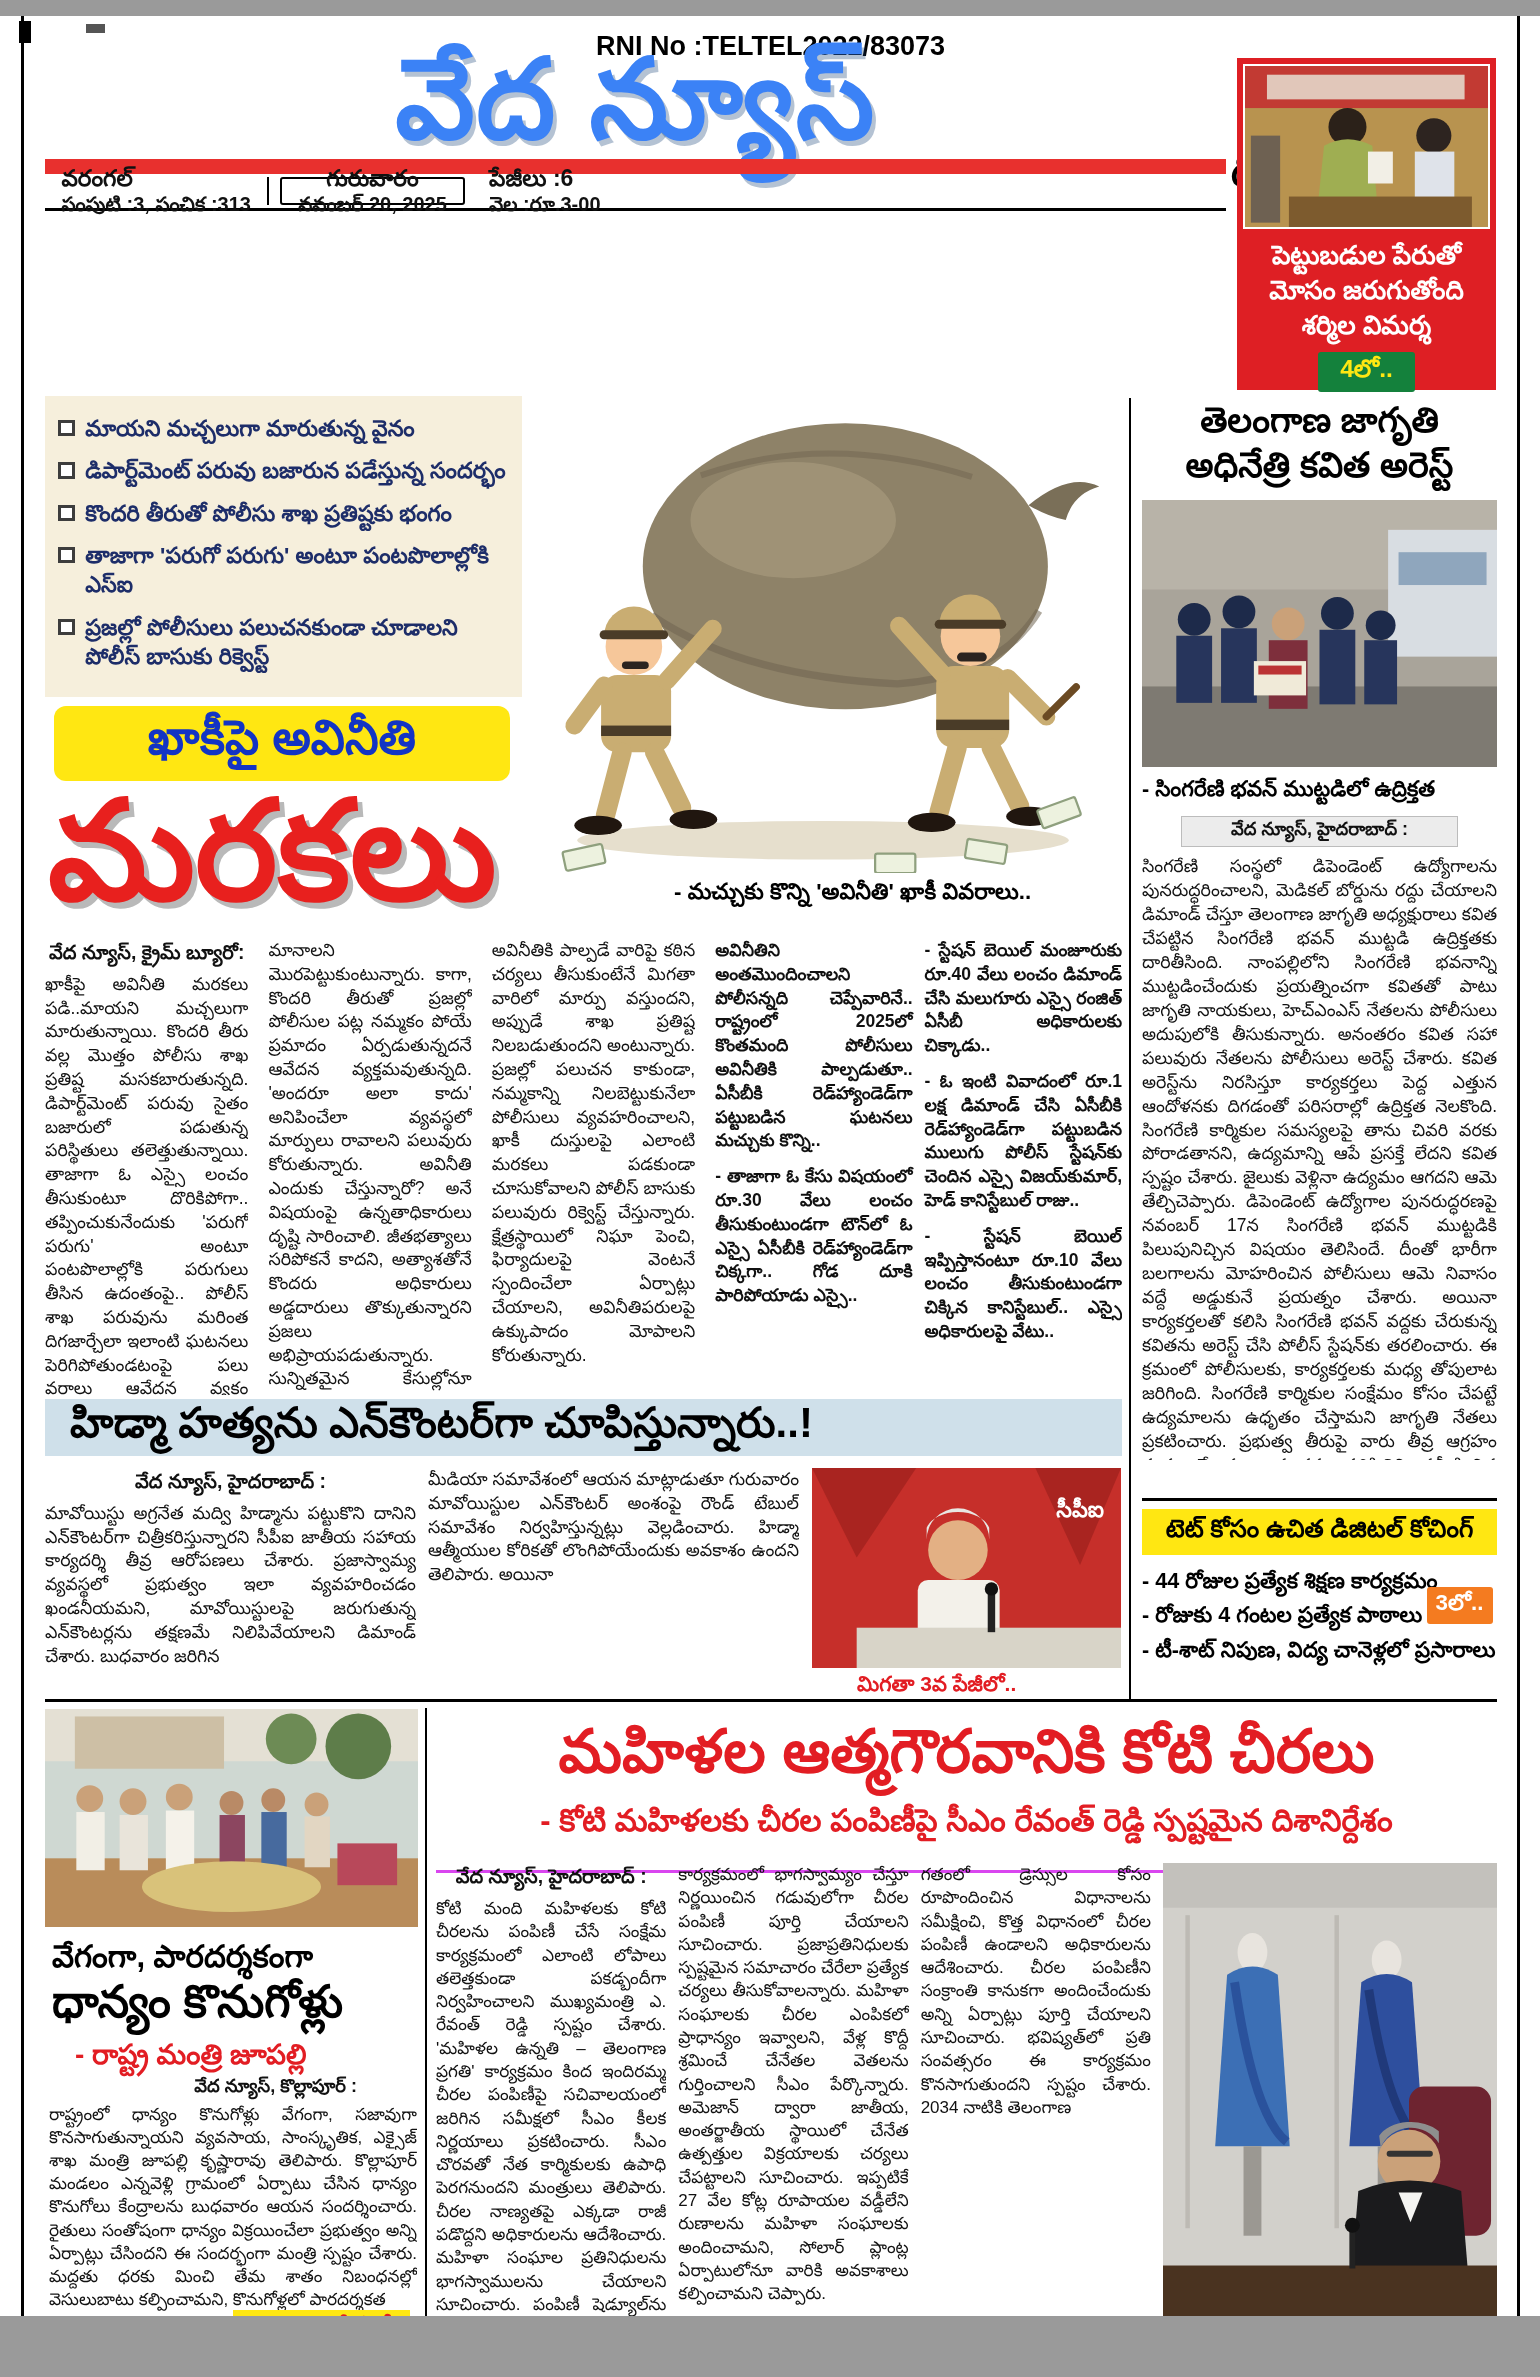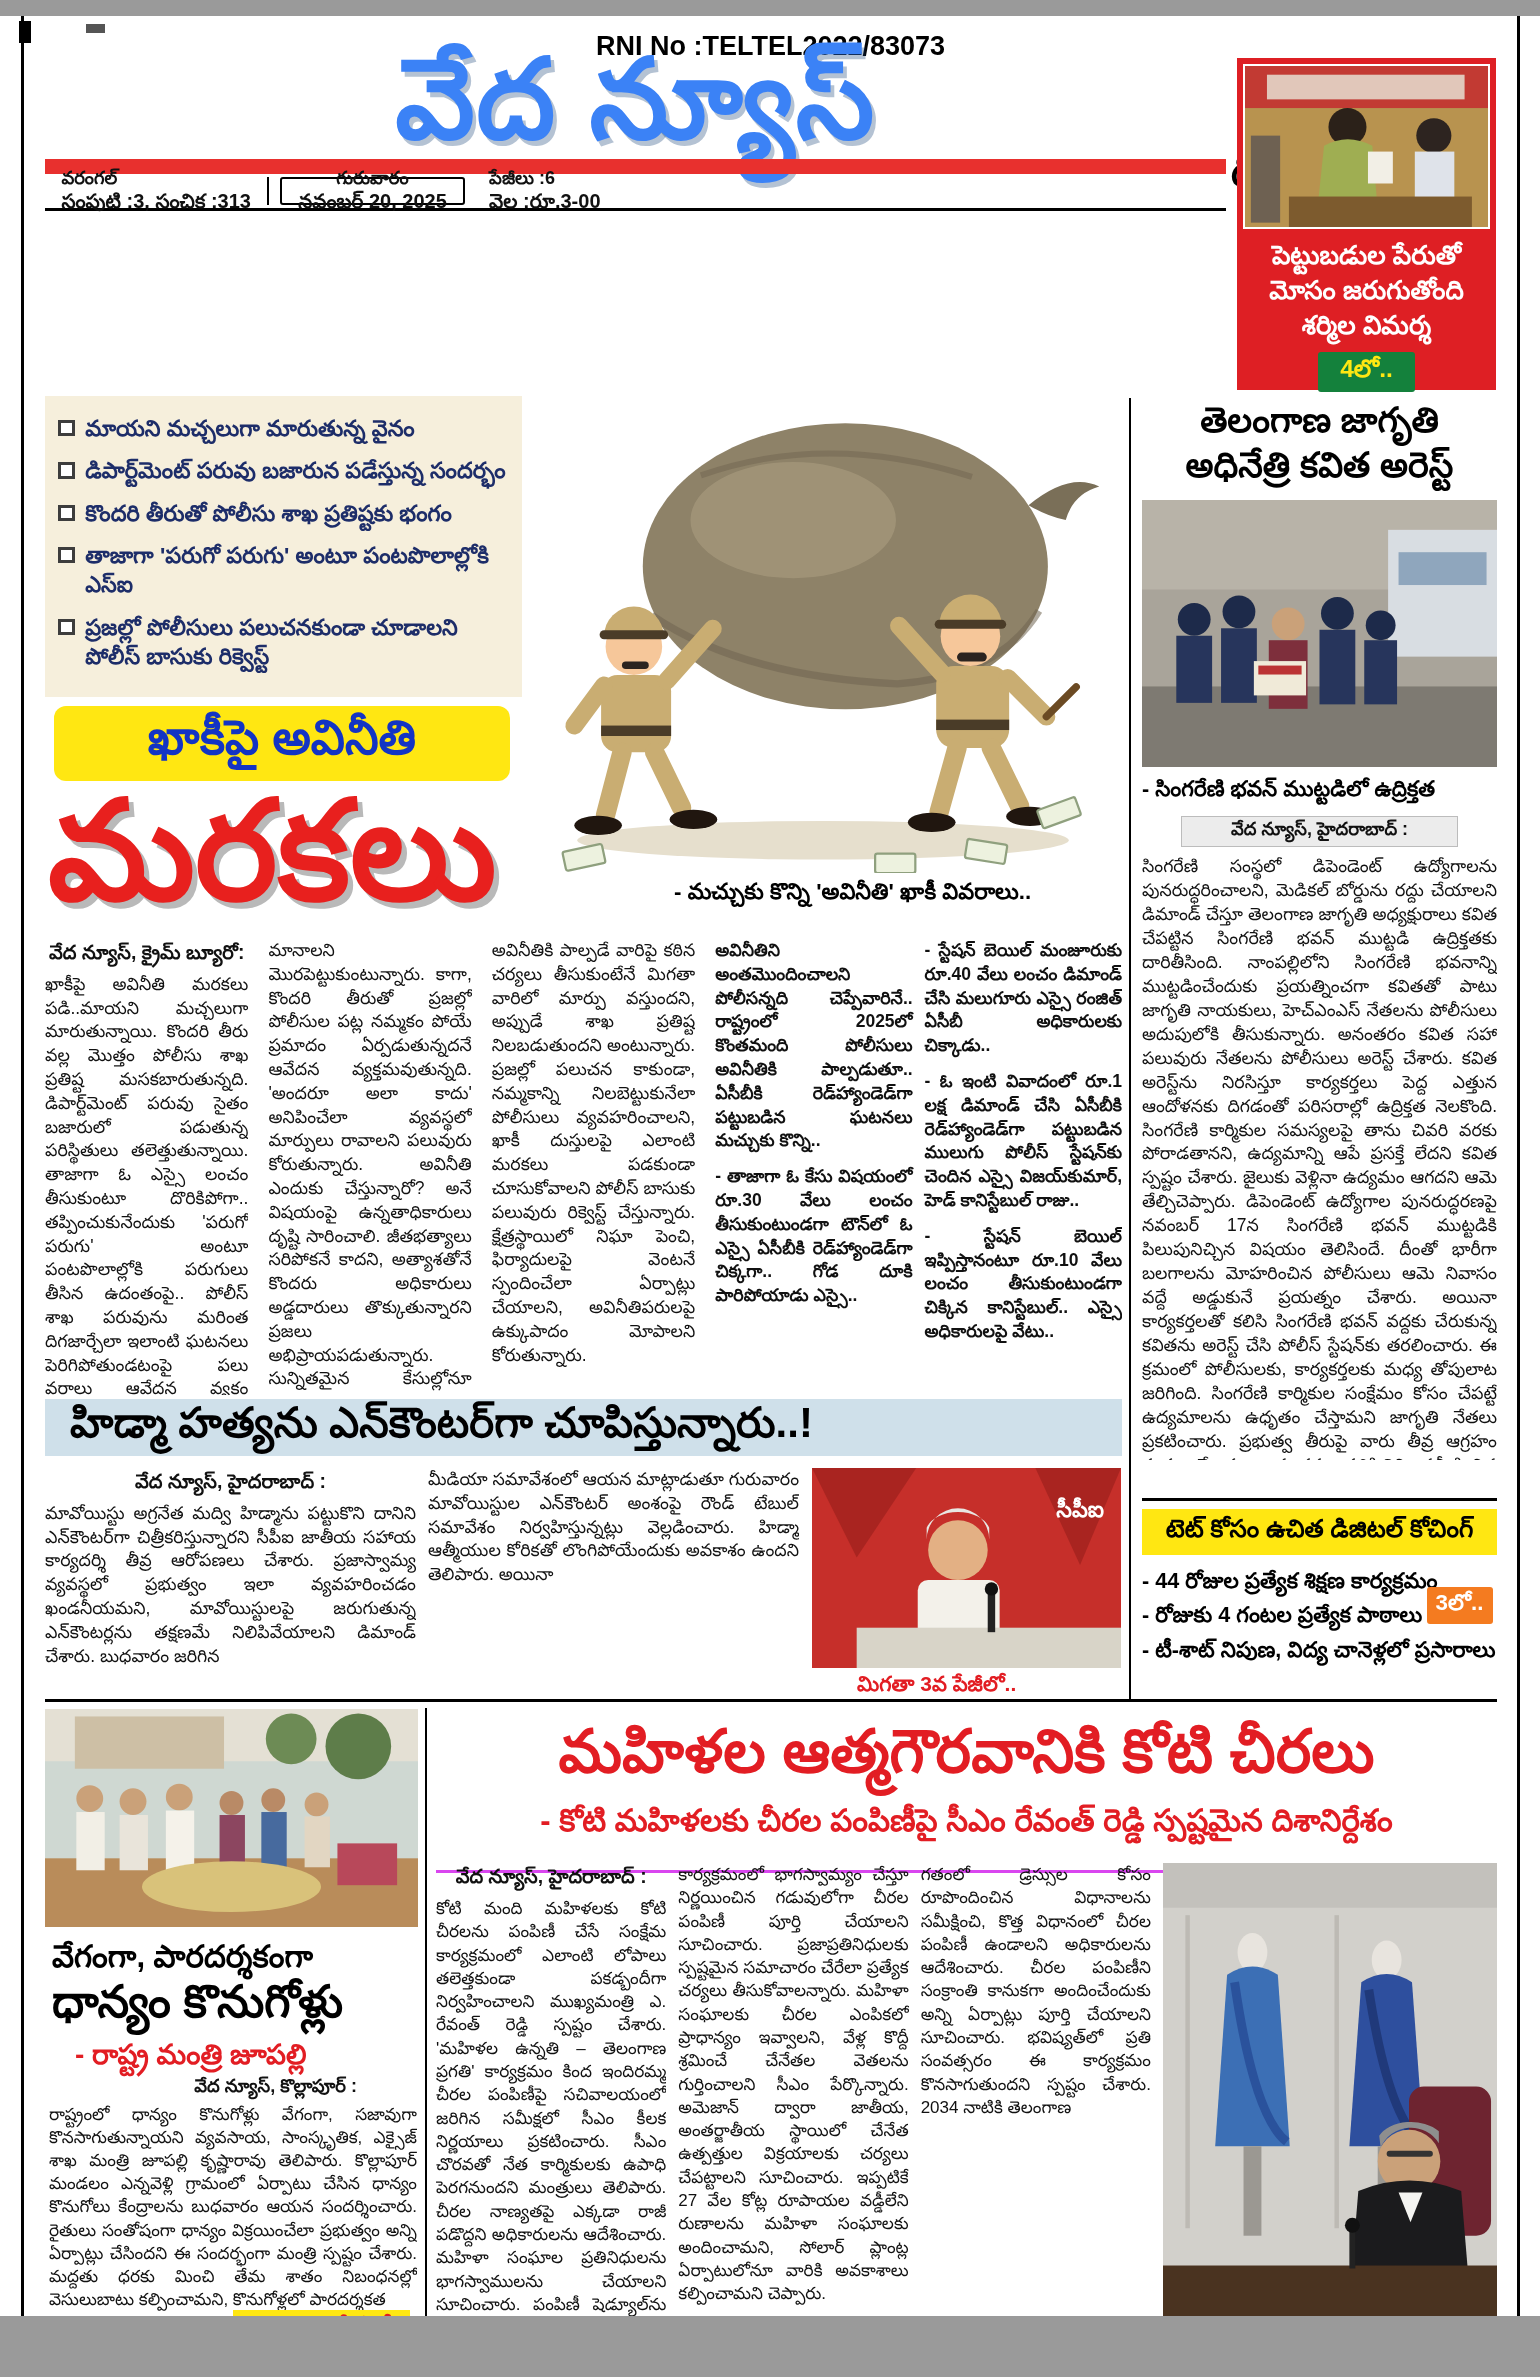--- a/index.html
+++ b/index.html
@@ -16,21 +16,21 @@
   .masthead{position:absolute;left:45px;top:25px;width:1181px;text-align:center;
             font-size:112px;line-height:1.05;font-weight:bold;color:#3b82f6;
             text-shadow:3.7px 4.5px 0 rgba(7,52,110,.30);letter-spacing:1.5px;white-space:nowrap}
   .red-bar{position:absolute;left:45px;top:143px;width:1181px;height:15px;background:#e8302e}
   .daily{position:absolute;left:1231px;top:131px;width:268px;font-size:42px;font-weight:bold;color:#000}
   .info-row{position:absolute;left:45px;top:161px;width:1181px;height:34px;display:flex;align-items:center;
             border-bottom:3px solid #000;padding-bottom:3px}
   .info-cell{padding:0 16.4px;border-right:2.2px solid #000;height:100%;display:flex;flex-direction:column;justify-content:center}
   .info-cell.noline{border-right:none}
   .info-cell.boxed{border:2.2px solid #000;border-radius:3px;margin-left:10.4px;margin-right:7.5px;text-align:center}
-  .info-l1{font-size:18px;font-weight:bold;line-height:1.1}
+  .info-l1{font-size:23px;font-weight:bold;line-height:1.1}
   .info-l2{font-size:20px;font-weight:bold;line-height:1.2}
 
   
   .promo{position:absolute;left:1237px;top:42px;width:259px;height:332px;background:#de1f24;padding:6px}
   .promo-photo{width:100%;height:165px;background:#b8934f;border:2.2px solid #fff}
   .promo-text{margin-top:9px;color:#fff;font-size:26px;font-weight:bold;text-align:center;line-height:1.35}
   .promo-badge{margin:9px auto 0;width:97px;background:#14813c;color:#ffe712;font-weight:bold;font-size:24.6px;
                text-align:center;padding:3px 0;border-radius:3px}
 
   

